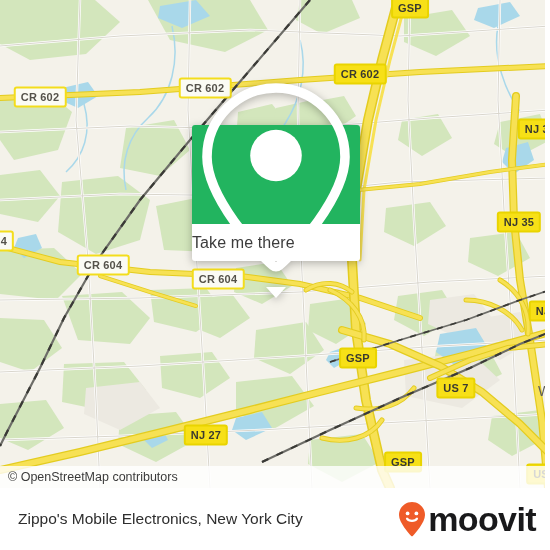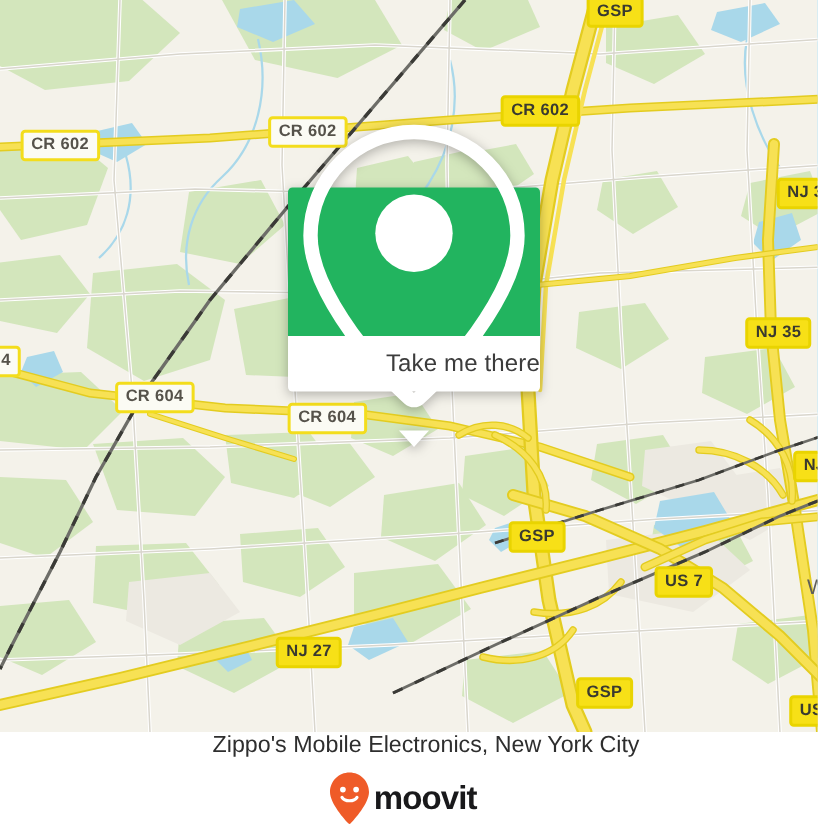--- a/index.html
+++ b/index.html
@@ -35,21 +35,21 @@
   #popup{
     position:absolute;left:192px;top:125px;width:168px;
     filter:drop-shadow(0 2px 4px rgba(0,0,0,.28));
   }
   #popup .head{
     background:#22b45f;height:99px;border-radius:3px 3px 0 0;
     display:flex;align-items:center;justify-content:center;
   }
   #popup .foot{
     background:#ffffff;height:37px;border-radius:0 0 3px 3px;
-    display:flex;align-items:center;justify-content:flex-end;
+    display:flex;align-items:center;justify-content:flex-start;
   }
   #popup .foot span{
     font-size:16px;color:#3c3c3c;letter-spacing:.1px;
   }
   #popup .tail{
     position:absolute;left:50%;top:162px;margin-left:-10px;
     width:0;height:0;
     border-left:10px solid transparent;
     border-right:10px solid transparent;
     border-top:11px solid #ffffff;
@@ -60,28 +60,28 @@
     position:absolute;left:0;top:466px;width:550px;height:22px;
     background:rgba(255,255,255,.80);
     display:flex;align-items:center;
   }
   #attrib span{font-size:12.5px;color:#3b3b3b;padding-left:8px;}
 
   
   #bottombar{
     position:absolute;left:0;top:488px;width:550px;height:62px;
     background:#ffffff;display:flex;align-items:center;
-    justify-content:space-between;overflow:hidden;flex-direction:column;
+    justify-content:space-between;overflow:hidden;
   }
   #bottombar .title{
     font-size:15.5px;color:#2e2e2e;padding-left:18px;white-space:nowrap;
   }
   #logo{display:flex;align-items:center;padding-right:14px;}
   #logo .word{
-    font-size:22px;font-weight:bold;color:#19191b;letter-spacing:-.6px;
+    font-size:34px;font-weight:bold;color:#19191b;letter-spacing:-.6px;
     margin-left:1px;
   }
 </style>
 </head>
 <body>
 
 <div id="app">
 
   <div id="map">
     <svg viewBox="0 0 550 488" xmlns="http://www.w3.org/2000/svg">
@@ -257,20 +257,23 @@
           <path d="M28 4 C15.3 4 5 14.3 5 27 C5 40.5 22 59 27 63.2 C27.6 63.7 28.4 63.7 29 63.2 C34 59 51 40.5 51 27 C51 14.3 40.7 4 28 4 Z" fill="none" stroke="#ffffff" stroke-width="3.2"></path>
           <circle cx="28" cy="26.5" r="8.6" fill="#ffffff"></circle>
         </svg>
       </div>
       <div class="foot">
         <span>Take me there</span>
       </div>
       <div class="tail"></div>
     </div>
 
+    <div id="attrib">
+      <span>© OpenStreetMap contributors</span>
+    </div>
   </div>
 
   <div id="bottombar">
     <div class="title">Zippo's Mobile Electronics, New York City</div>
     <div id="logo">
       <svg width="30" height="36" viewBox="0 0 30 36">
         <path d="M15 1 C7.8 1 2 6.8 2 14 C2 21.6 12 32.6 14.2 34.9 C14.6 35.4 15.4 35.4 15.8 34.9 C18 32.6 28 21.6 28 14 C28 6.8 22.2 1 15 1 Z" fill="#ef5b28"></path>
         <circle cx="10.6" cy="12.4" r="1.9" fill="#ffffff"></circle>
         <circle cx="19.4" cy="12.4" r="1.9" fill="#ffffff"></circle>
         <path d="M10 17.6 C11.8 20.6 18.2 20.6 20 17.6" fill="none" stroke="#ffffff" stroke-width="2.1" stroke-linecap="round"></path>

